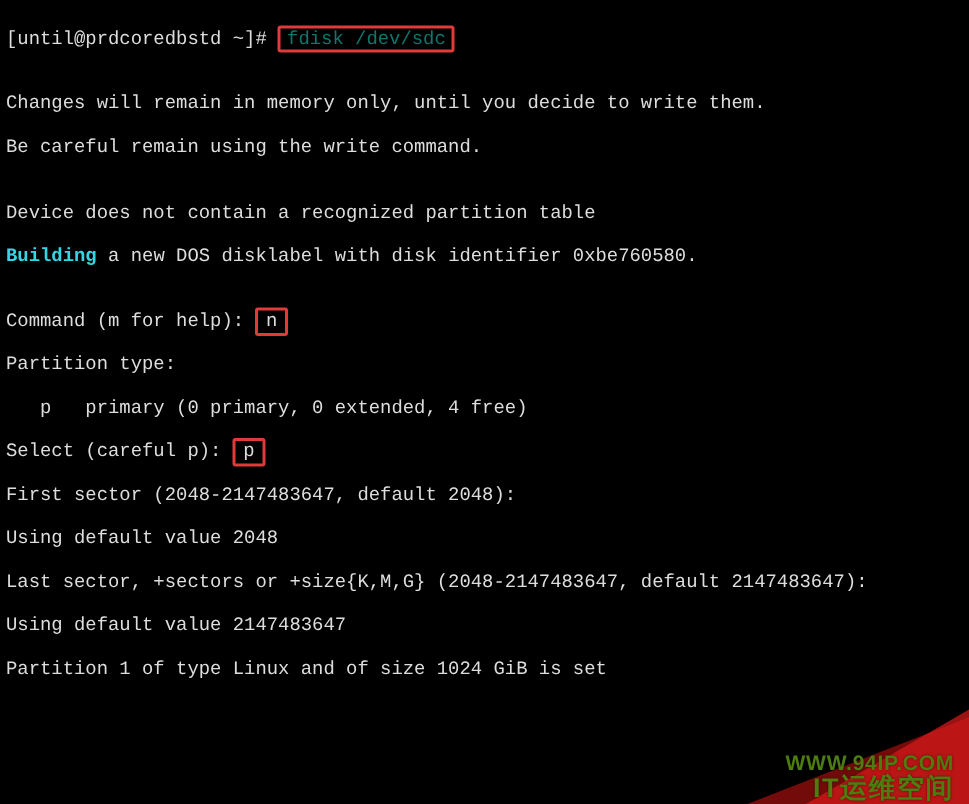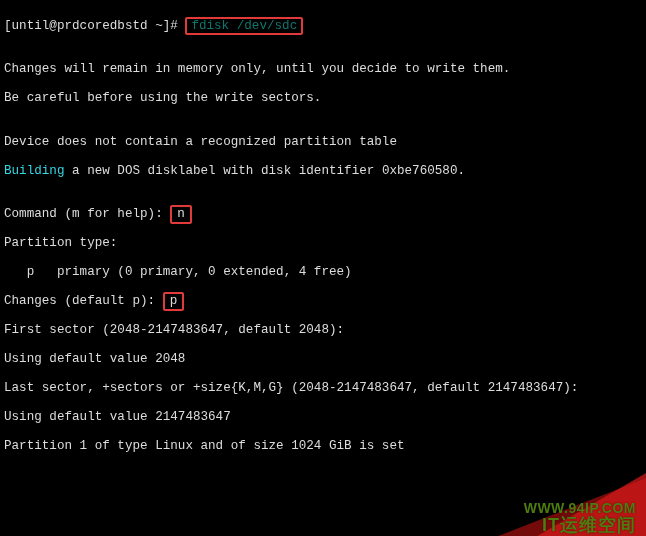--- a/index.html
+++ b/index.html
@@ -14,21 +14,21 @@
     color: #ddd;
     overflow: hidden;
     position: relative;
   }
   .term {
     padding: 4px 4px;
     white-space: pre;
     letter-spacing: 0px;
   }
   .line { display: block; }
-  .cyan { color: #33d6e5; font-weight: normal; }
+  .cyan { color: #33d6e5; font-weight: bold; }
   .hl {
     display: inline-block;
     border: 2px solid #e03a3a;
     border-radius: 2px;
     padding: 0px 4px;
     margin: -2px 0;
     color: #0f766e;
   }
   .hl-tight {
     display: inline-block;
@@ -80,29 +80,29 @@
   .wm-text .l1 { font-size: 14px; letter-spacing: 0.5px; }
   .wm-text .l2 { font-size: 18px; letter-spacing: 1px; margin-top: 2px; }
 </style>
 </head>
 <body>
 
 <div class="term">
 <span class="line"><span>[until@prdcoredbstd ~]# </span><span class="hl">fdisk /dev/sdc</span></span>
 <span class="line"></span>
 <span class="line">Changes will remain in memory only, until you decide to write them.</span>
-<span class="line">Be careful before using the write sectors.</span>
+<span class="line">Be careful remain using the write command.</span>
 <span class="line"></span>
 <span class="line">Device does not contain a recognized partition table</span>
 <span class="line"><span class="cyan">Building</span><span> a new DOS disklabel with disk identifier 0xbe760580.</span></span>
 <span class="line"></span>
 <span class="line"><span>Command (m for help): </span><span class="hl-tight">n</span></span>
 <span class="line">Partition type:</span>
 <span class="line">   p   primary (0 primary, 0 extended, 4 free)</span>
-<span class="line"><span>Changes (default p): </span><span class="hl-tight">p</span></span>
+<span class="line"><span>Select (careful p): </span><span class="hl-tight">p</span></span>
 <span class="line">First sector (2048-2147483647, default 2048):</span>
 <span class="line">Using default value 2048</span>
 <span class="line">Last sector, +sectors or +size{K,M,G} (2048-2147483647, default 2147483647):</span>
 <span class="line">Using default value 2147483647</span>
 <span class="line">Partition 1 of type Linux and of size 1024 GiB is set</span>
 <span class="line"></span>
 
 <span class="line"></span>
 
 

